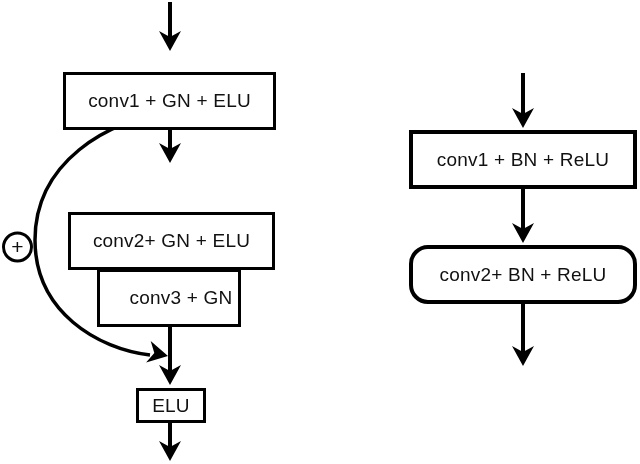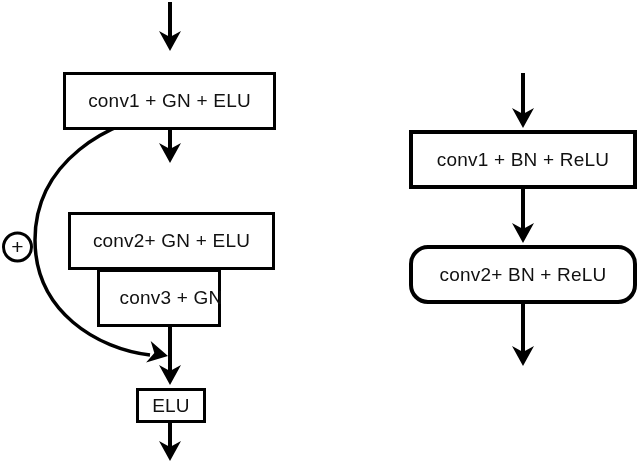--- a/index.html
+++ b/index.html
@@ -33,21 +33,21 @@
     font-size: 19px;
     color: #111111;
     white-space: nowrap;
     letter-spacing: 0.2px;
   }
   .node.thick {
     border-width: 4px;
   }
   #left-conv1 { left: 63px;  top: 52px;  width: 213px; height: 58px; margin-top: 20px; }
   #left-conv2 { left: 68px;  top: 164px; width: 207px; height: 58px; margin-top: 48px; }
-  #left-conv3 { left: 97px;  top: 269px; width: 124px; height: 58px; padding-left: 24px; }
+  #left-conv3 { left: 97px;  top: 269px; width: 144px; height: 58px; padding-left: 24px; }
   #left-elu   { left: 136px; top: 388px; width: 70px;  height: 35px; text-align: center; }
   #right-conv1{ left: 409px; top: 130px; width: 228px; height: 59px; align-items: center; }
   #right-conv2{ left: 409px; top: 245px; width: 228px; height: 59px; border-radius: 19px; }
   .shaft {
     stroke: #000000;
     stroke-width: 4;
     fill: none;
   }
   .curve {
     stroke: #000000;

